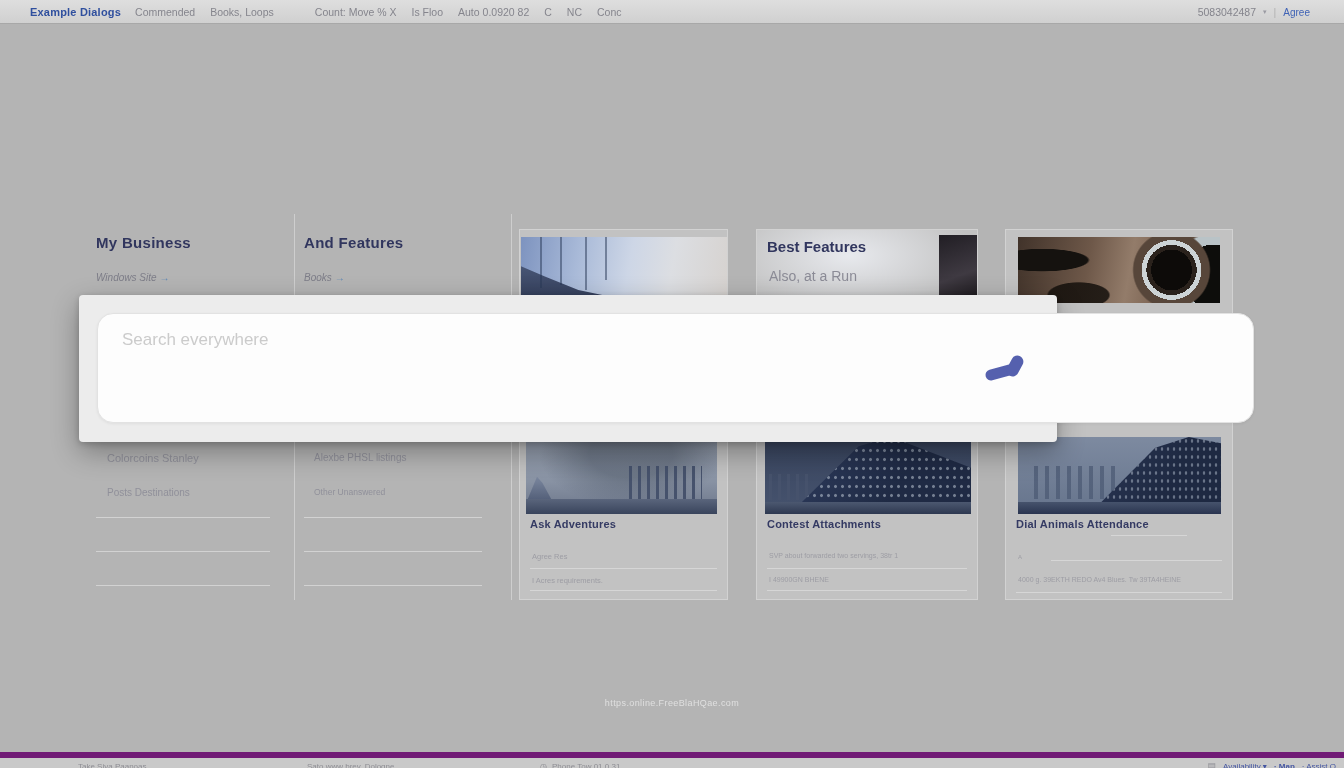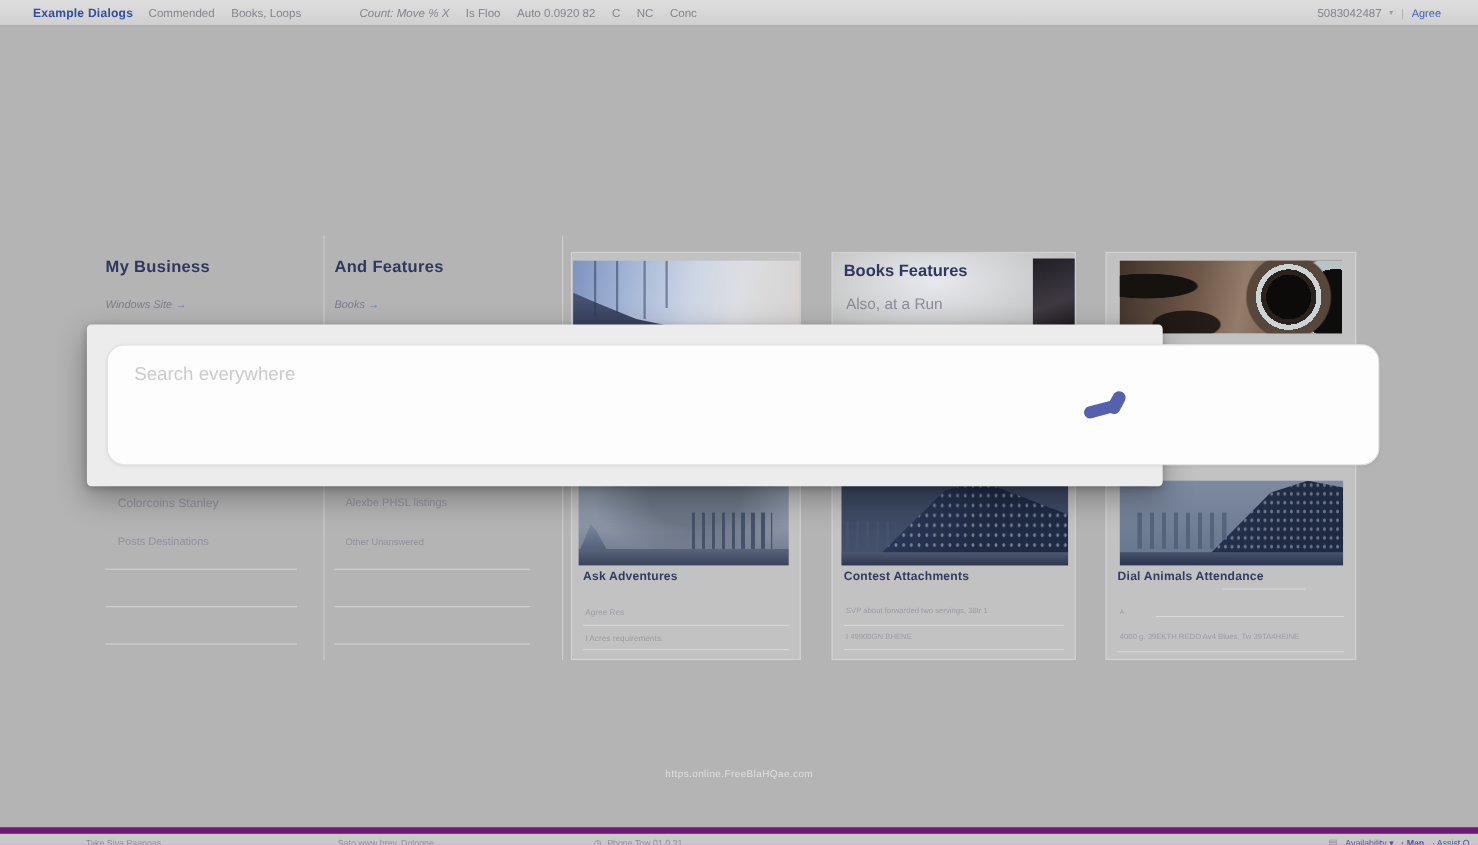--- a/index.html
+++ b/index.html
@@ -6,21 +6,21 @@
   html,body { width:1344px; height:768px; overflow:hidden; }
   body { position:relative; background:#b4b4b4; font-family:"Liberation Sans", sans-serif; }
 
   
   .menubar { position:absolute; left:0; top:0; right:0; height:24px;
     background:linear-gradient(#dedede,#d0d0d0); border-bottom:1px solid #a8a8a8;
     display:flex; align-items:center; font-size:10.5px; color:#85858d; }
   .brand { margin-left:30px; font-weight:bold; color:#2f4f9e; font-size:11px; letter-spacing:.2px;text-align:center; }
   .menu-items { display:flex; gap:15px; margin-left:14px; align-items:center; }
   .mitem { white-space:nowrap; cursor:default; }
-  .gap-before { margin-left:38px;font-style:italic; }
+  .gap-before { margin-left:26px; }
   .mbar-right { position:absolute; right:34px; top:0; height:24px; display:flex; align-items:center; gap:7px; }
   .mbar-val { color:#84848c; font-size:10.5px; }
   .mbar-caret { color:#9a9aa2; font-size:7px; }
   .mbar-sep { color:#b2b2b2; }
   .mbar-link { color:#3f62b5; font-size:10px; }
 
   
   .col-title { position:absolute; font-size:15px; font-weight:bold; color:#31365e; letter-spacing:.3px; }
   .col-link { position:absolute; font-size:10px; color:#7d7d88;font-style:italic; }
   .link-arrow { color:#5b86b5; margin-left:3px; }
@@ -170,21 +170,21 @@
   </div>
   <div class="btitle">Ask Adventures</div>
   <div class="crow" style="top:322px;">Agree Res</div>
   <div class="cline" style="top:338px;"></div>
   <div class="crow" style="top:346px;">I Acres requirements.</div>
   <div class="cline" style="top:360px;"></div>
 </div>
 
 <div class="card" style="left:756px; width:222px;">
   <div class="c4-haze"></div>
-  <div style="position:absolute; left:10px; top:8px; font-size:15px; font-weight:bold; color:#31365e;">Books Features</div>
+  <div style="position:absolute; left:10px; top:8px; font-size:15px; font-weight:bold; color:#31365e;">Best Features</div>
   <div style="position:absolute; left:12px; top:38px; font-size:14px; color:#8b8b96;">Also, at a Run</div>
   <div class="img img-mini" style="right:0; top:5px; width:38px; height:66px;"></div>
   <div class="img img-winter2" style="left:8px; top:207px; width:206px; height:77px;">
     <div class="trees"></div>
     <div class="mtn"></div>
     <div class="ground"></div>
   </div>
   <div class="btitle">Contest Attachments</div>
   <div class="crow" style="top:322px; font-size:7px;">SVP about forwarded two servings, 38tr 1</div>
   <div class="cline" style="top:338px;"></div>

